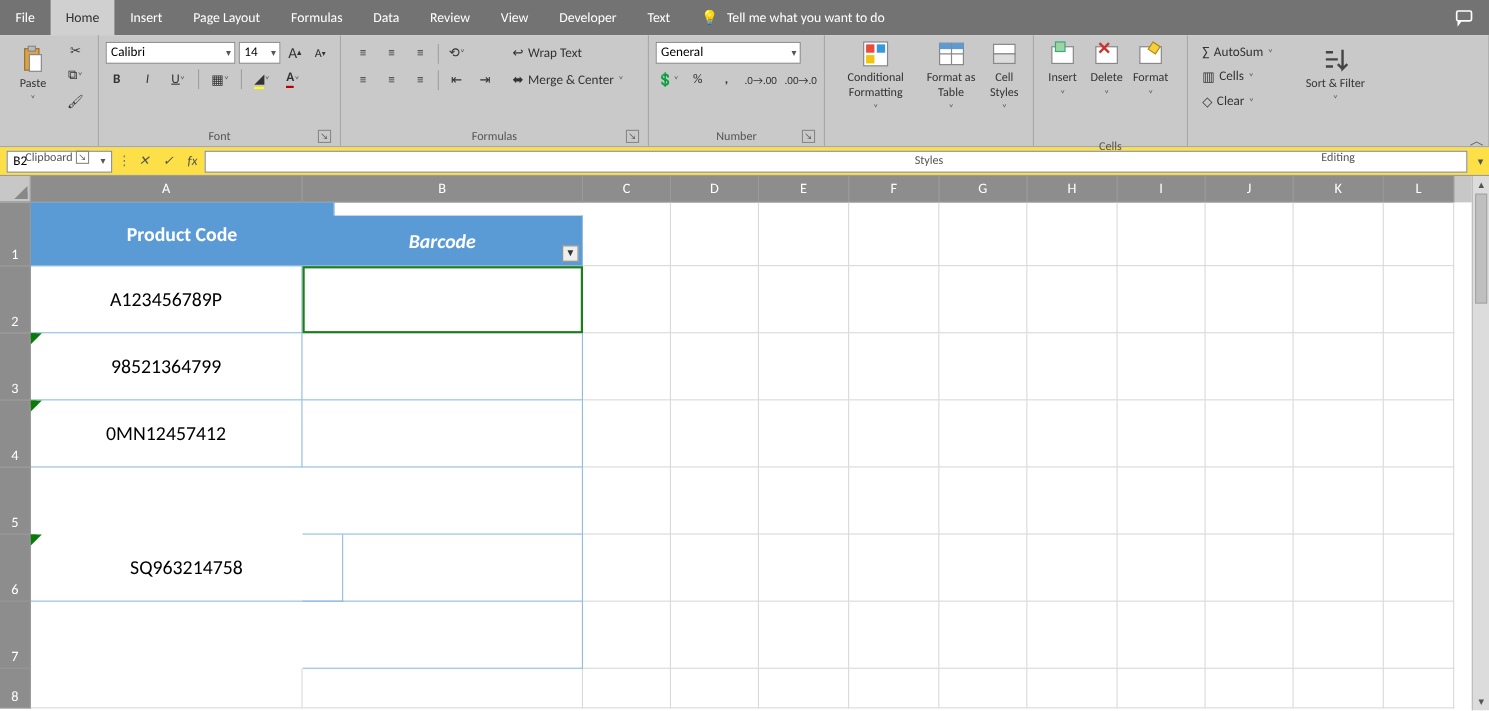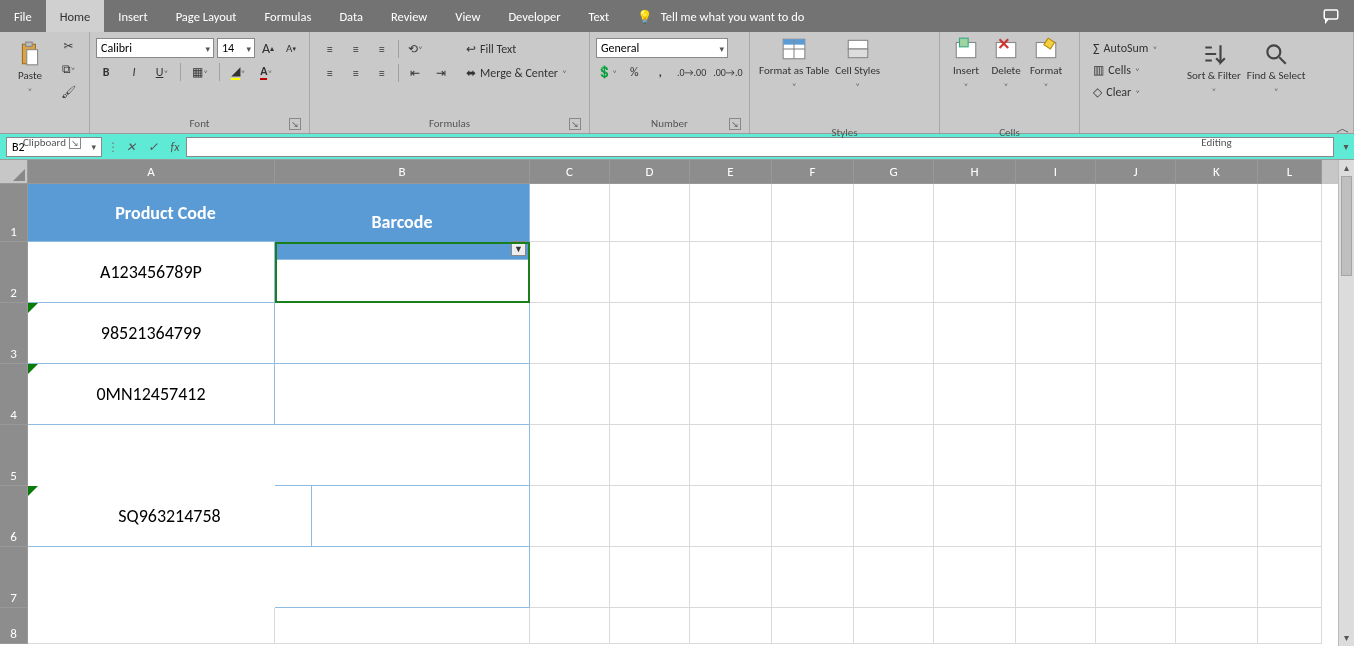--- a/index.html
+++ b/index.html
@@ -25,21 +25,21 @@
 .btn.big { flex-direction:column; height:auto; min-width:40px; font-size:11px; line-height:13px; text-align:center; gap:2px;}
 .btn.big .ic { font-size:22px; }
 .sel { background:#fff; border:1px solid #888; height:20px; font-size:12px; padding:0 16px 0 4px; position:relative; display:flex; align-items:center; }
 .sel::after { content:"▾"; position:absolute; right:3px; font-size:9px; color:#555;}
 .ic { display:inline-flex; align-items:center; justify-content:center; }
 .dd::after { content:" ˅"; font-size:9px; color:#555; }
 .underline-red { border-bottom:2px solid #b00; }
 .underline-yel { border-bottom:2px solid #ff0; }
 
 
-.fbar { background:#5eead4; height:26px; display:flex; align-items:center; border-bottom:1px solid #9b9b9b; }
+.fbar { background:#fde047; height:26px; display:flex; align-items:center; border-bottom:1px solid #9b9b9b; }
 .namebox { width:96px; background:#fff; border:1px solid #888; margin:0 4px 0 6px; height:20px; display:flex; align-items:center; padding:0 5px; font-size:12px; justify-content:space-between;}
 .namebox::after { content:"▾"; font-size:9px; color:#555;}
 .fbar .sep { width:14px; text-align:center; color:#777; font-size:12px;}
 .fbar .fxbtn { width:22px; text-align:center; color:#555; font-size:12px; font-style:italic;}
 .fbar .formula { flex:1; background:#fff; border:1px solid #888; height:20px; margin-right:4px;}
 .fbar .expand { width:16px; text-align:center; color:#555; font-size:10px;}
 
 
 .gridwrap { position:absolute; top:160px; left:0; right:0; bottom:0; overflow:hidden;}
 .corner { position:absolute; top:0; left:0; width:28px; height:24px; background:#c7c7c7; border-right:1px solid #999; border-bottom:1px solid #999; }
@@ -180,21 +180,21 @@
           <div class="btn">≡</div>
           <div style="width:1px;height:18px;background:#a0a0a0"></div>
           <div class="btn">⇤</div>
           <div class="btn">⇥</div>
         </div>
       </div>
       <div style="width:1px;background:#a0a0a0;margin:4px 2px"></div>
       <div class="col" style="gap:4px;align-items:flex-start;padding-top:2px">
         <div class="btn" style="width:110px;justify-content:flex-start;gap:4px">
           <span class="ic">↩</span>
-            <span>Fill Text</span>
+            <span>Wrap Text</span>
         </div>
         <div class="btn dd" style="width:126px;justify-content:flex-start;gap:4px">
           <span class="ic">⬌</span>
             <span>Merge &amp; Center</span>
         </div>
       </div>
     </div>
     <div class="group-label"><span>Formulas</span><span class="launcher">↘</span></div>
   </div>
 
@@ -213,20 +213,31 @@
           </div>
         <div class="btn" style="font-size:10px">.0→.00</div>
         <div class="btn" style="font-size:10px">.00→.0</div>
       </div>
     </div>
     <div class="group-label"><span>Number</span><span class="launcher">↘</span></div>
   </div>
 
   <div class="group" style="width:190px">
     <div class="grow">
+      <div class="btn big dd">
+        <span class="ic">
+            <svg class="ico-lg" viewBox="0 0 24 24">
+              <rect x="2" y="2" width="20" height="20" fill="#fff" stroke="#888"></rect>
+              <rect x="4" y="4" width="7" height="7" fill="#e74c3c"></rect>
+              <rect x="13" y="4" width="7" height="7" fill="#3498db"></rect>
+              <rect x="4" y="13" width="7" height="7" fill="#f1c40f"></rect>
+            </svg>
+          </span>
+        <span>Conditional Formatting</span>
+      </div>
       <div class="btn big dd">
         <span class="ic">
             <svg class="ico-lg" viewBox="0 0 24 24">
               <rect x="2" y="3" width="20" height="18" fill="#fff" stroke="#888"></rect>
               <rect x="2" y="3" width="20" height="5" fill="#5b9bd5"></rect>
               <line x1="2" y1="12" x2="22" y2="12" stroke="#888"></line>
               <line x1="12" y1="3" x2="12" y2="21" stroke="#888"></line>
             </svg>
           </span>
         <span>Format as Table</span>
@@ -295,29 +306,20 @@
           </div>
       </div>
       <div class="btn big dd">
         <span class="ic">
             <svg class="ico-lg" viewBox="0 0 24 24" fill="none" stroke="#444" stroke-width="2">
               <path d="M4 6h6M4 12h10M4 18h6"></path>
               <path d="M18 4v16l4-4M18 20l-4-4"></path>
             </svg>
           </span>
         <span>Sort &amp; Filter</span>
-      </div>
-      <div class="btn big dd">
-        <span class="ic">
-            <svg class="ico-lg" viewBox="0 0 24 24" fill="none" stroke="#444" stroke-width="2">
-              <circle cx="10" cy="10" r="6"></circle>
-              <line x1="15" y1="15" x2="21" y2="21"></line>
-            </svg>
-          </span>
-        <span>Find &amp; Select</span>
       </div>
     </div>
     <div class="group-label"><span>Editing</span></div>
   </div>
 
 </div>
 <div class="collapse">︿</div>
 
 <div class="fbar">
   <div class="namebox">
@@ -352,21 +354,21 @@
       <div class="rh" style="height: 61px;">2</div>
       <div class="rh" style="height: 61px;">3</div>
       <div class="rh" style="height: 61px;">4</div>
       <div class="rh" style="height: 61px;">5</div>
       <div class="rh" style="height: 61px;">6</div>
       <div class="rh" style="height: 61px;">7</div>
       <div class="rh" style="height: 36px;">8</div>
     </div>
   <div class="cells" id="cells">
       <div class="c thead tbord" style="left: 0px; top: 0px; width: 276px; height: 58px; position: absolute;">Product Code<div class="filter">▼</div></div>
-      <div class="c thead tbord" style="left: 247px; top: 0px; width: 255px; height: 76px; position: absolute;">Barcode<div class="filter">▼</div></div>
+      <div class="c thead tbord" style="left: 247px; top: 12px; width: 255px; height: 46px; position: absolute; font-style: italic;">Barcode<div class="filter">▼</div></div>
       <div class="c" style="left: 502px; top: 0px; width: 80px; height: 58px;"></div>
       <div class="c" style="left: 582px; top: 0px; width: 80px; height: 58px;"></div>
       <div class="c" style="left: 662px; top: 0px; width: 82px; height: 58px;"></div>
       <div class="c" style="left: 744px; top: 0px; width: 82px; height: 58px;"></div>
       <div class="c" style="left: 826px; top: 0px; width: 80px; height: 58px;"></div>
       <div class="c" style="left: 906px; top: 0px; width: 82px; height: 58px;"></div>
       <div class="c" style="left: 988px; top: 0px; width: 80px; height: 58px;"></div>
       <div class="c" style="left: 1068px; top: 0px; width: 80px; height: 58px;"></div>
       <div class="c" style="left: 1148px; top: 0px; width: 82px; height: 58px;"></div>
       <div class="c" style="left: 1230px; top: 0px; width: 64px; height: 58px;"></div>

